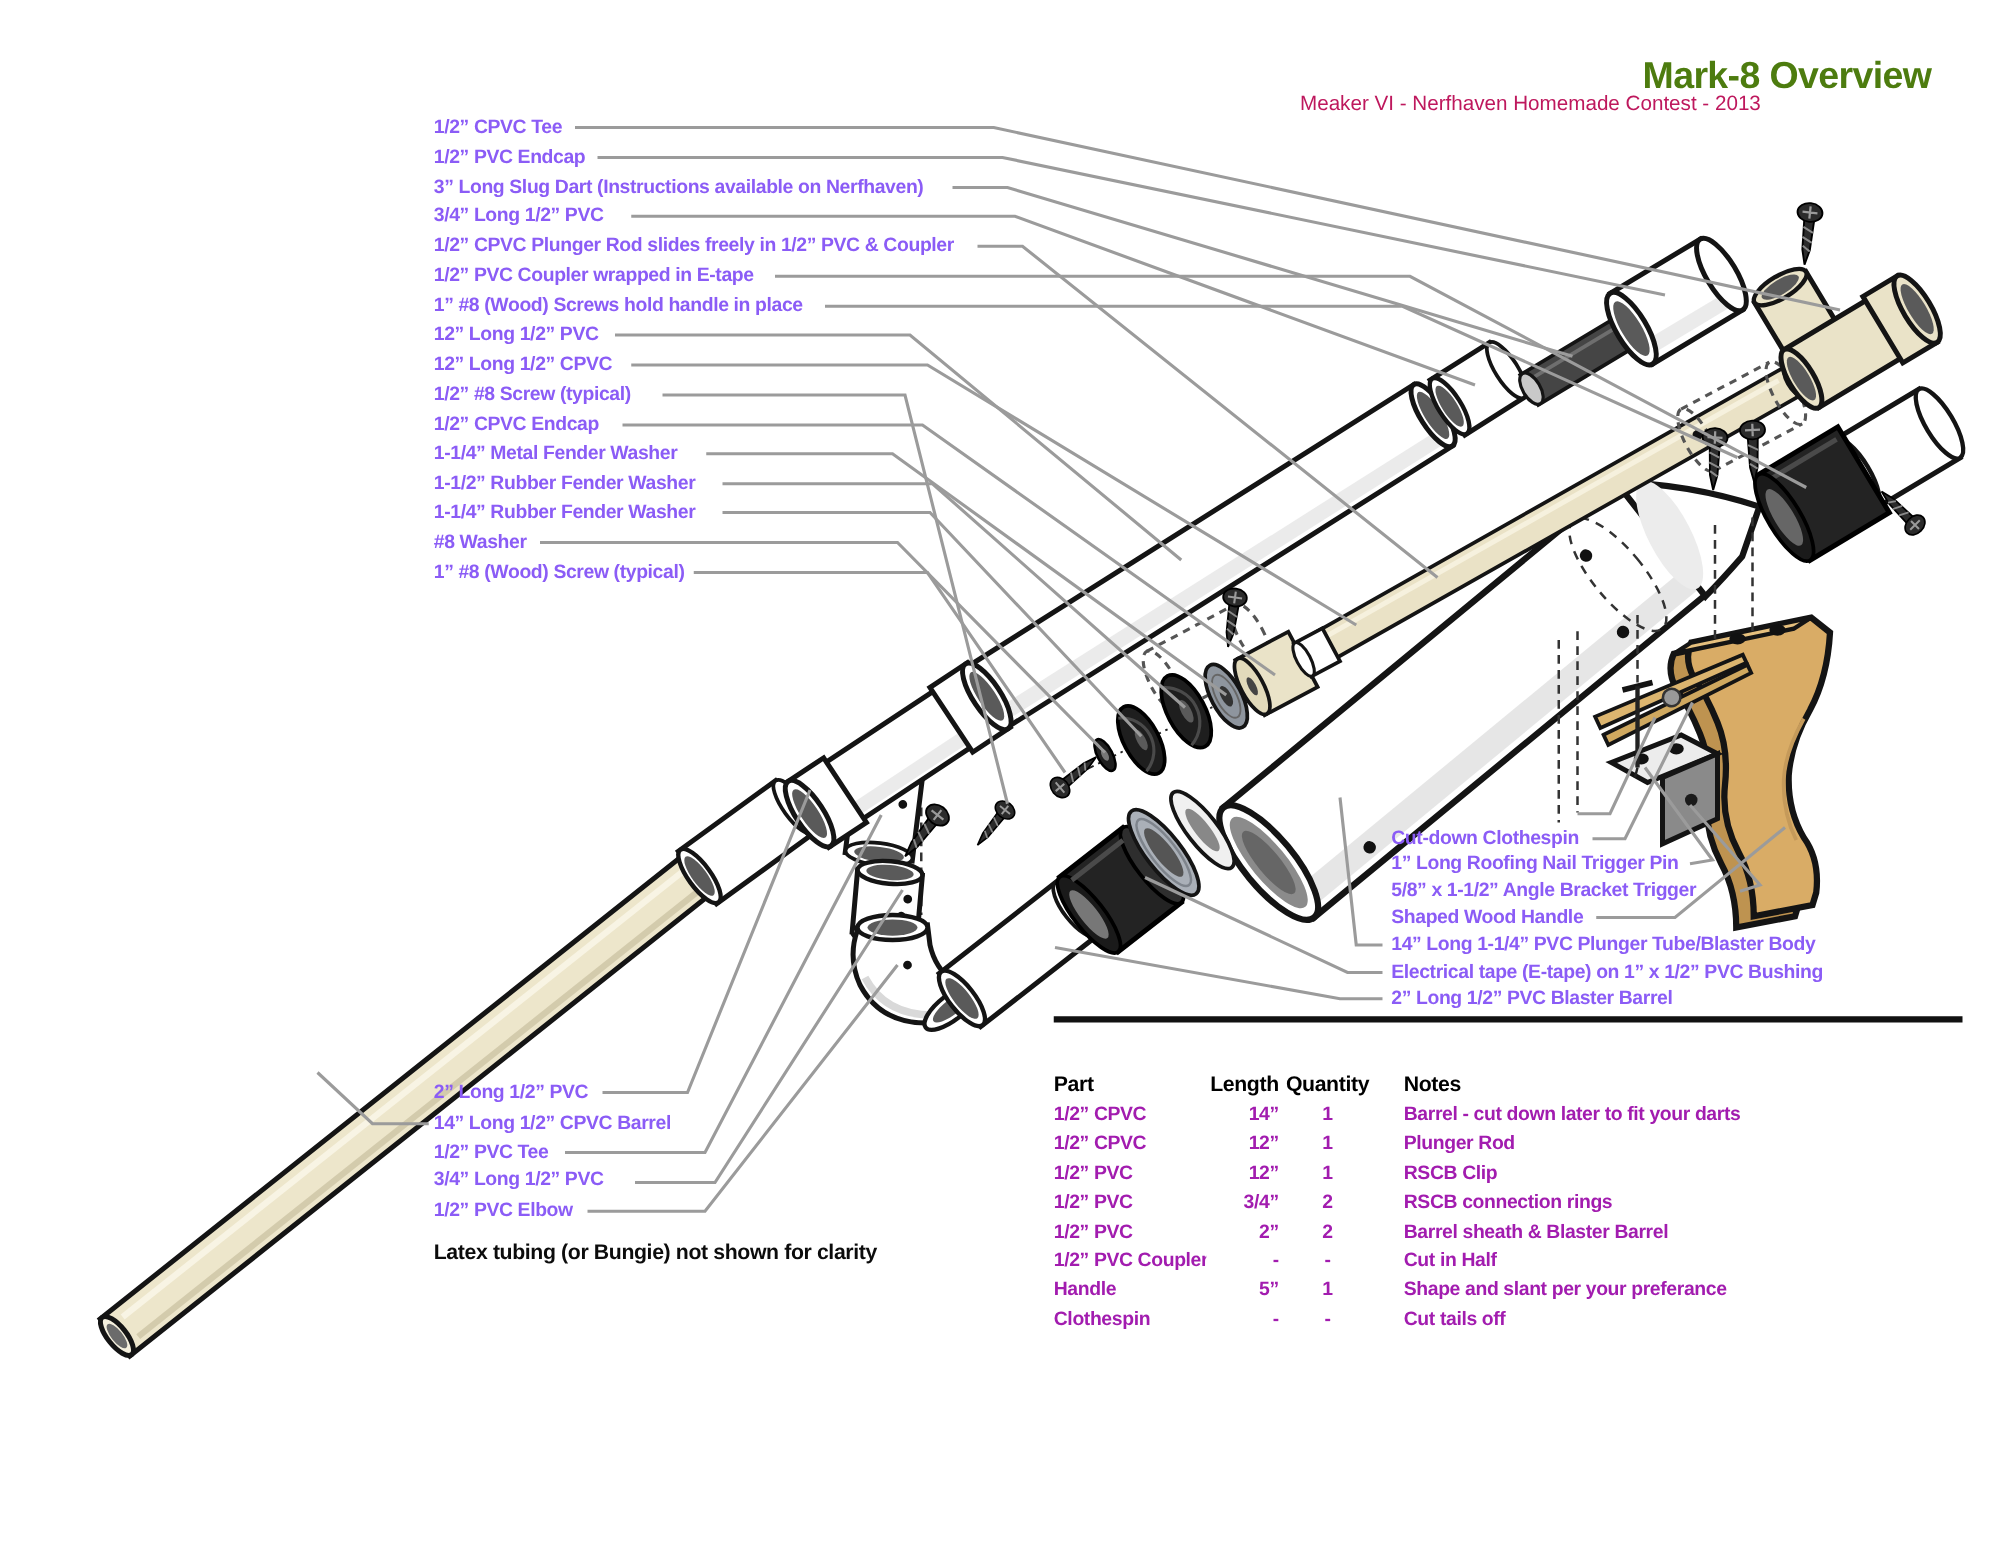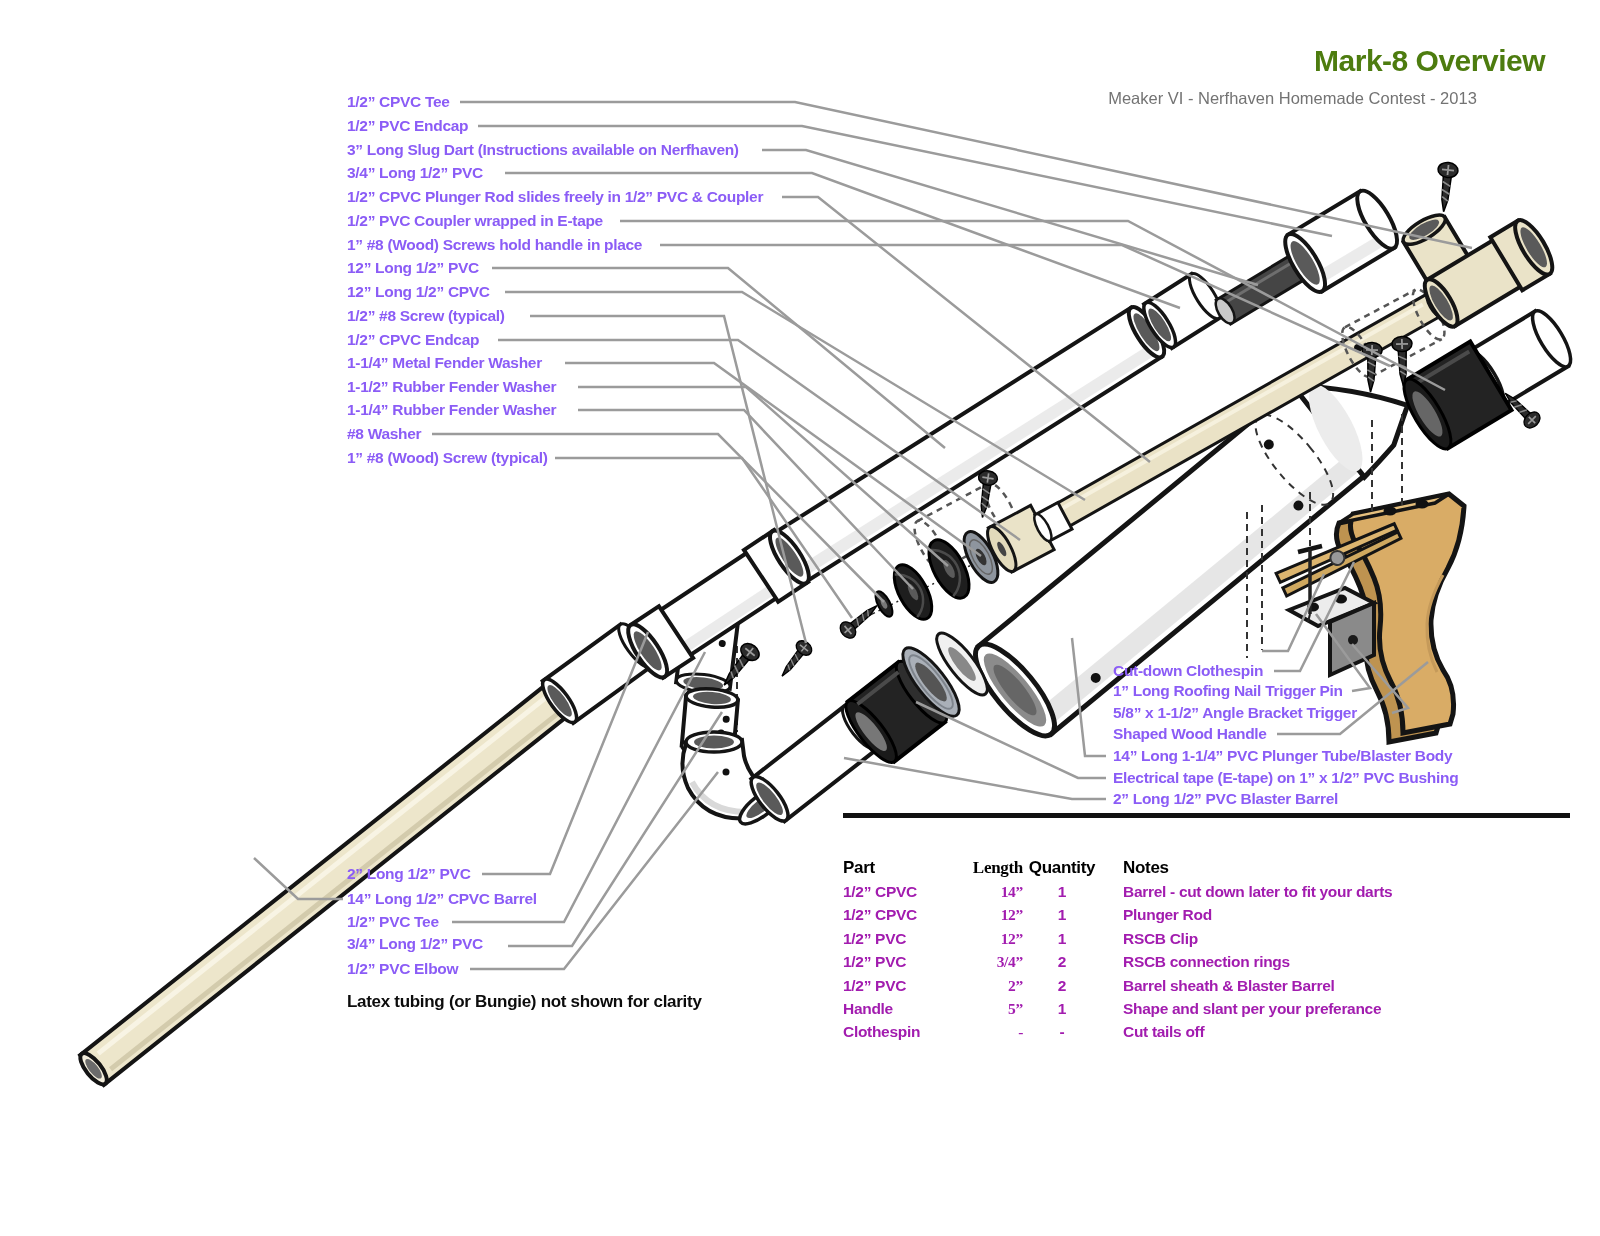--- a/index.html
+++ b/index.html
@@ -4,33 +4,33 @@
 <style>
   html,body{margin:0;padding:0;background:#fff;}
   #stage{position:relative;width:1600px;height:1236px;background:#ffffff;overflow:hidden;
          font-family:"Liberation Sans",sans-serif;}
   #diagram{position:absolute;left:0;top:0;}
   .lbl{position:absolute;font:700 15.5px/18px "Liberation Sans",sans-serif;
        letter-spacing:-0.3px;color:#8b5cf6;white-space:nowrap;}
   .lbl.wrap{white-space:normal;width:212px;line-height:20px;}
   #page-title{position:absolute;left:1040px;top:44px;width:505px;text-align:right;
        font:700 30px/34px "Liberation Sans",sans-serif;letter-spacing:-0.5px;color:#4d7c0f;}
-  #page-subtitle{position:absolute;left:1040px;top:88px;width:505px;text-align:center;
-       font:400 16.5px/20px "Liberation Sans",sans-serif;color:#737373;}
+  #page-subtitle{position:absolute;left:1040px;top:73px;width:505px;text-align:left;
+       font:400 16.5px/20px "Liberation Sans",sans-serif;color:#be185d;}
   #latex-note{position:absolute;left:347px;top:992px;font:700 17px/20px "Liberation Sans",sans-serif;
        letter-spacing:-0.3px;color:#0c0c0c;}
   #cutlist{position:absolute;left:843px;top:810px;width:727px;}
   #cutlist h2{margin:0;font:700 24px/26px "Liberation Sans",sans-serif;letter-spacing:-0.5px;color:#0b0b0b;}
   #cutlist .rule{height:5px;background:#111;margin-top:3px;margin-bottom:4px;}
   #cutlist table{border-collapse:collapse;width:100%;table-layout:fixed;margin-top:38px;}
   #cutlist th{font:700 17px/24px "Liberation Sans",sans-serif;letter-spacing:-0.3px;text-align:left;padding:0;}
   #cutlist td{font:700 15.5px/23.4px "Liberation Sans",sans-serif;letter-spacing:-0.3px;padding:0;color:#a21caf;
        overflow:hidden;white-space:nowrap;}
   #cutlist .c-part{width:122px;}
-  #cutlist .c-len{width:58px;text-align:right;font-family:Liberation Serif, serif;}
+  #cutlist .c-len{width:58px;text-align:right;}
   #cutlist .c-qty{width:78px;text-align:center;}
   #cutlist .c-notes{padding-left:22px;}
 </style>
 </head>
 <body>
 
 <div id="stage">
 
 <svg id="diagram" width="1600" height="1236" viewBox="0 0 1600 1236">
   <defs>
@@ -388,20 +388,26 @@
         <td class="c-qty">2</td>
         <td class="c-notes">RSCB connection rings</td>
       </tr>
       <tr>
         <td class="c-part">1/2” PVC</td>
         <td class="c-len">2”</td>
         <td class="c-qty">2</td>
         <td class="c-notes">Barrel sheath &amp; Blaster Barrel</td>
       </tr>
       <tr>
+        <td class="c-part">1/2” PVC Coupler</td>
+        <td class="c-len">-</td>
+        <td class="c-qty">-</td>
+        <td class="c-notes">Cut in Half</td>
+      </tr>
+      <tr>
         <td class="c-part">Handle</td>
         <td class="c-len">5”</td>
         <td class="c-qty">1</td>
         <td class="c-notes">Shape and slant per your preferance</td>
       </tr>
       <tr>
         <td class="c-part">Clothespin</td>
         <td class="c-len">-</td>
         <td class="c-qty">-</td>
         <td class="c-notes">Cut tails off</td>

